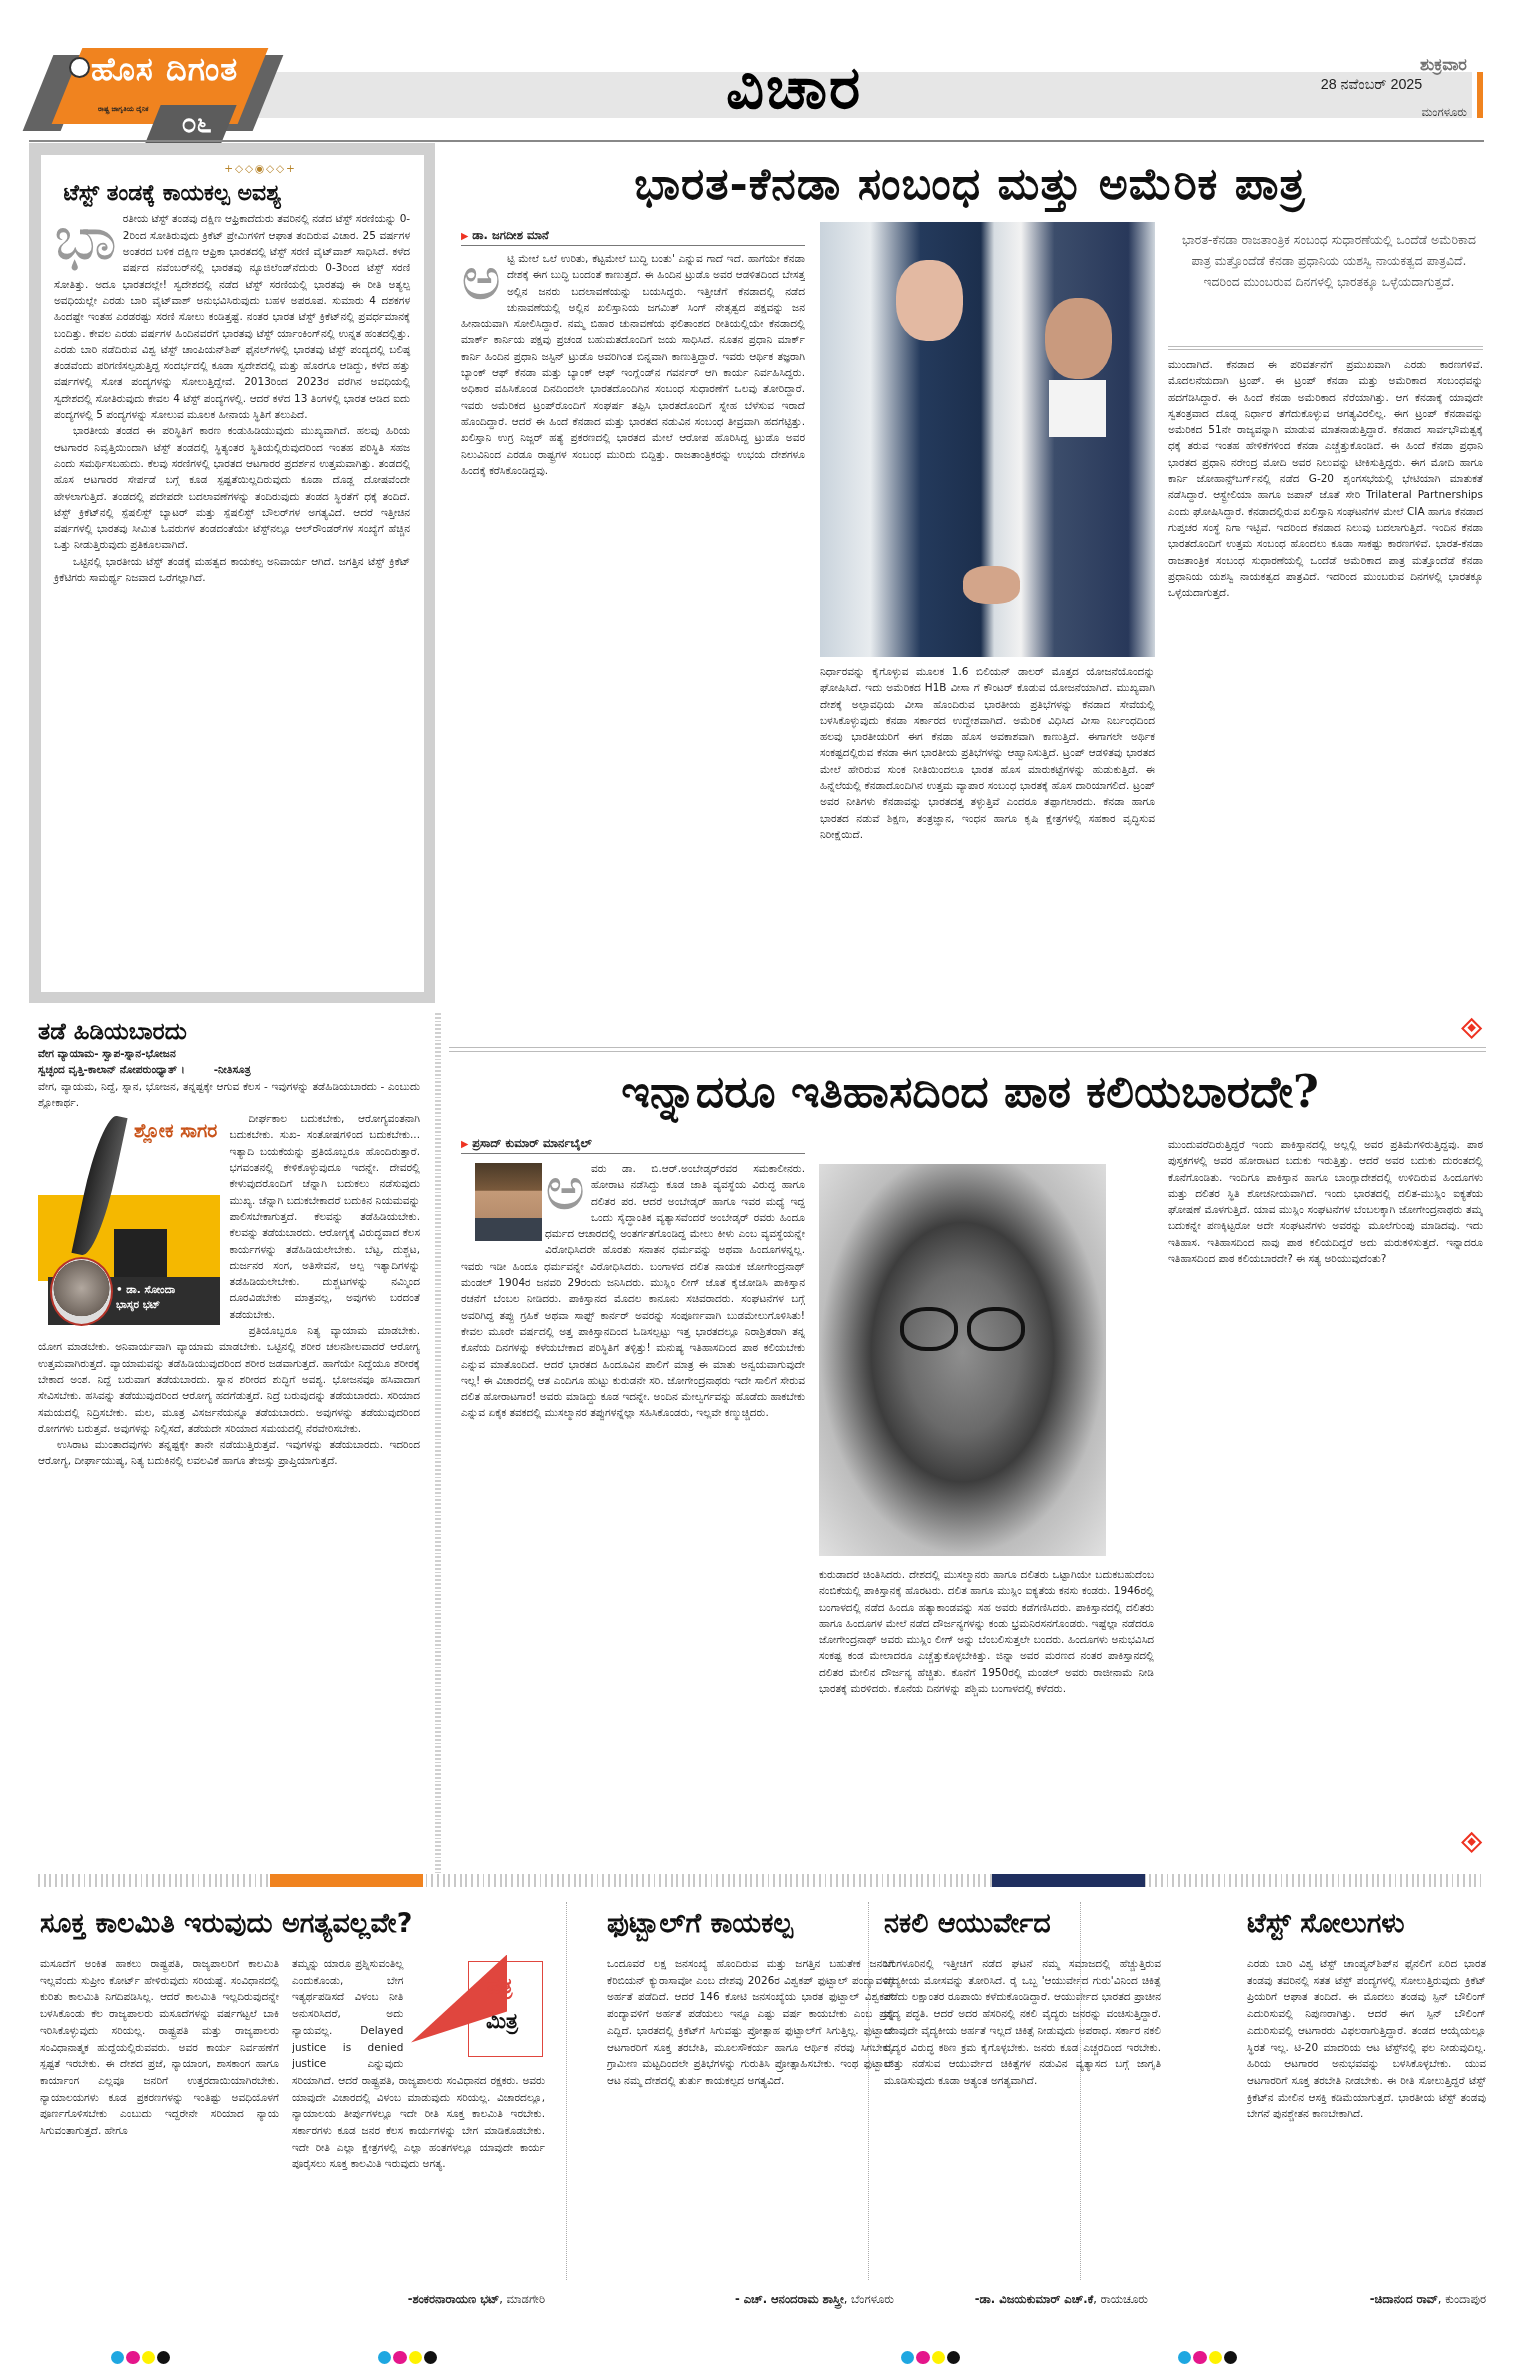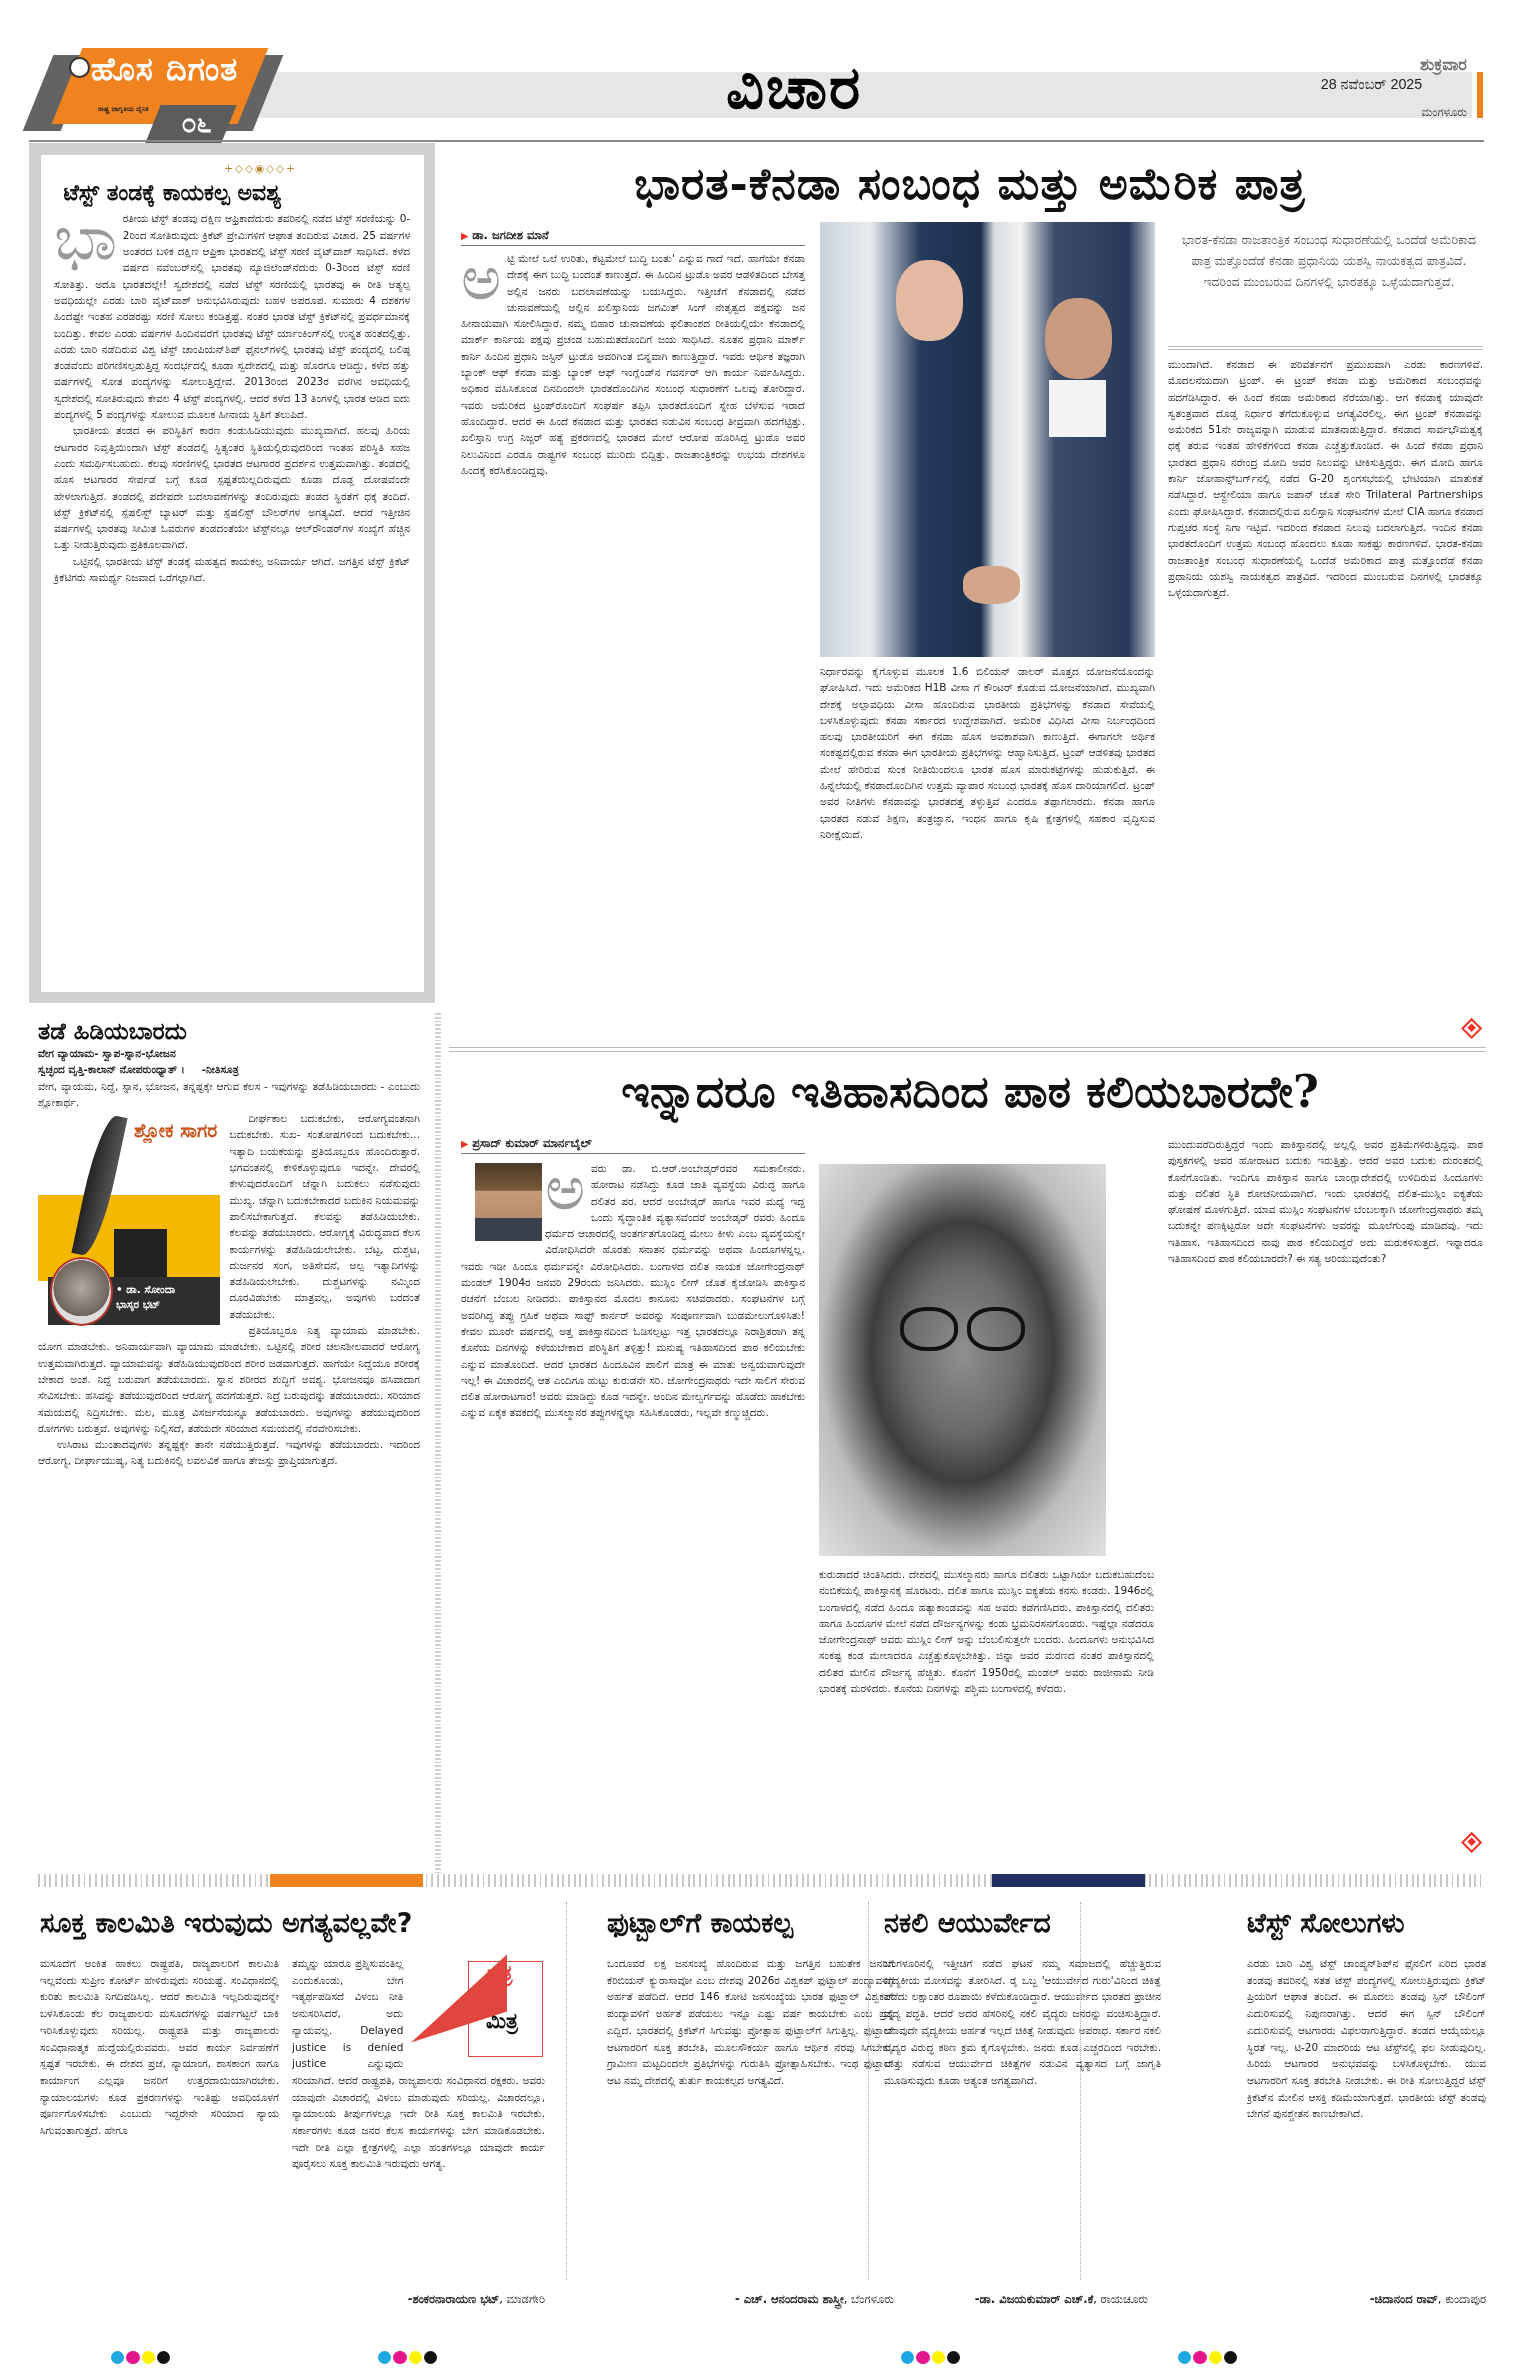--- a/index.html
+++ b/index.html
@@ -56,21 +56,21 @@
   .pullquote{position:absolute;left:1176px;top:229px;width:306px;text-align:center;font:12.4px/21px "DejaVu Sans",sans-serif;color:#555}
   .pull-rule{position:absolute;left:1168px;top:346px;width:315px;height:3.8px;border-top:1px solid #bbb;border-bottom:1.9px solid #bbb}
   .end-diamond{position:absolute;width:15.3px;height:15.3px;border:2.9px solid #e32;transform:rotate(45deg)}
   .end-diamond:after{content:"";position:absolute;left:1.9px;top:1.9px;width:5.7px;height:5.7px;background:#e32}
   .hrule-double{position:absolute;height:4.8px;border-top:1px solid #bbb;border-bottom:1.9px solid #bbb}
 
   
   .tade{position:absolute;left:38px;top:1018px;width:382px}
   .tade .title{font:bold 23px "DejaVu Sans",sans-serif;color:#111}
   .tade .verse{font:bold 10.5px/16.3px "DejaVu Sans",sans-serif;color:#222}
-  .tade .verse .src{margin-left:17px}
+  .tade .verse .src{margin-left:29px}
   .tade .body{font:10.5px/16.3px "DejaVu Sans",sans-serif;color:#222;text-align:justify}
   .shloka-art{float:left;width:182px;height:215px;margin:3.8px 9.6px 3.8px 0;position:relative}
   .shloka-art .yellow{position:absolute;left:0;top:81px;width:182px;height:86px;background:#f5b800}
   .shloka-art .feather{position:absolute;left:48px;top:0;width:27px;height:143px;background:linear-gradient(90deg,#222,#555);border-radius:60% 0 60% 0;transform:rotate(12deg)}
   .shloka-art .ink{position:absolute;left:76px;top:115px;width:53px;height:48px;background:#222}
   .shloka-art .label{position:absolute;left:96px;top:4.8px;font:bold 19px/23px "DejaVu Sans",sans-serif;color:#c9541a;}
   .shloka-art .plate{position:absolute;left:9.6px;top:163px;width:172px;height:48px;background:#2e2e2e}
   .shloka-art .avatar{position:absolute;left:11.5px;top:143px;width:63px;height:69px;border-radius:50%;background:radial-gradient(circle at 50% 45%,#b2a89f 0,#6f655d 60%,#ddd 61%);border:2.9px solid #b5342a}
   .shloka-art .author{position:absolute;left:78px;top:168px;font:bold 10.5px/15.3px "DejaVu Sans",sans-serif;color:#fff}
 
@@ -87,21 +87,21 @@
   .stripe-orange{position:absolute;top:1874px;left:270px;width:153px;height:13.4px;background:#f0831f}
   .stripe-navy{position:absolute;top:1874px;left:992px;width:153px;height:13.4px;background:#1f2f5f}
   .bhead{position:absolute;top:1907px;font:bold 27px "DejaVu Sans",sans-serif;color:#111;white-space:nowrap}
   .bcol{position:absolute;top:1955px;font:10.5px/16.7px "DejaVu Sans",sans-serif;color:#222;text-align:justify}
   .sign{display:block;text-align:right;font:11.5px "DejaVu Sans",sans-serif;margin-top:3px}
   .sign b{font-weight:bold}
   .vdot{position:absolute;top:1902px;height:378px;border-left:1px dotted #aaa}
   .patra{float:right;width:134px;height:105px;margin:5.7px 0 5.7px 7.6px;position:relative}
   .patra .plane{position:absolute;left:0;top:9.6px;width:0;height:0;border-left:96px solid transparent;border-right:0;border-bottom:57px solid #e0463e;transform:skewY(-18deg)}
   .patra .frame{position:absolute;left:57px;top:0;width:75px;height:96px;border:1.9px solid #e0463e}
-  .patra .t1{position:absolute;left:76px;top:0;font:bold 21px "DejaVu Sans",sans-serif;color:#e0463e}
+  .patra .t1{position:absolute;left:76px;top:13px;font:bold 21px "DejaVu Sans",sans-serif;color:#e0463e}
   .patra .t2{position:absolute;left:75px;top:48px;font:bold 21px "DejaVu Sans",sans-serif;color:#111}
 
   .reg{position:absolute;top:2351px;display:flex;gap:1.9px}
   .reg span{width:13.4px;height:13.4px;border-radius:50%;display:inline-block}
 </style>
 </head>
 <body>
 
 <div class="mast">
   <div class="grey-band"></div>

